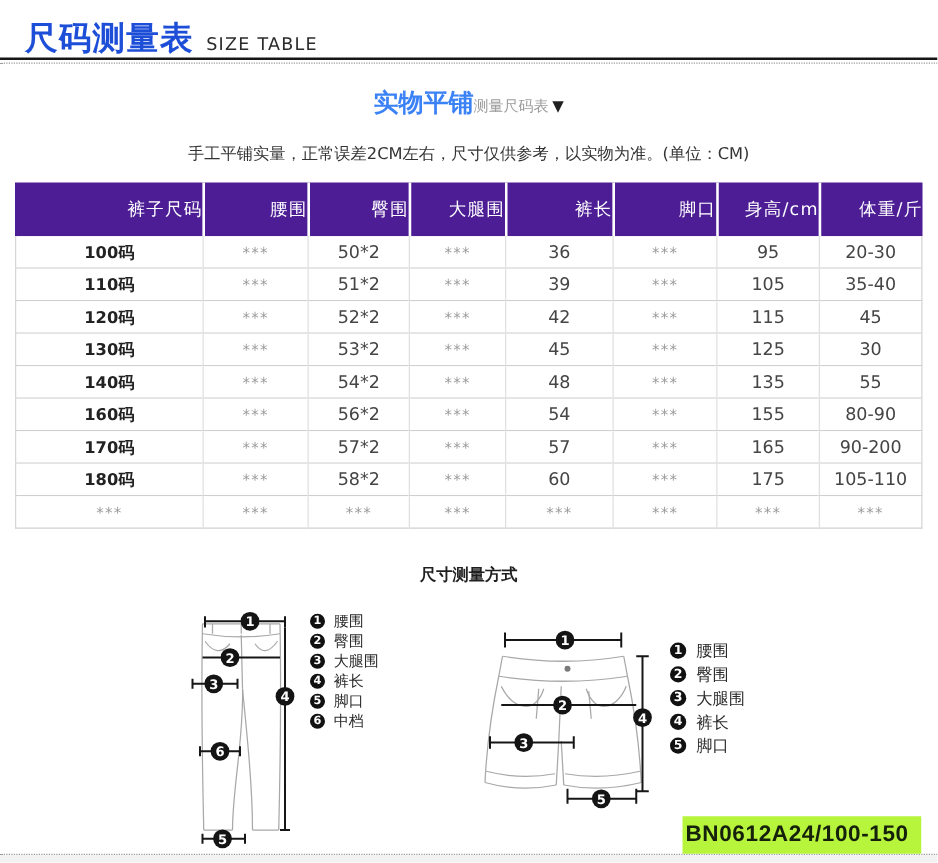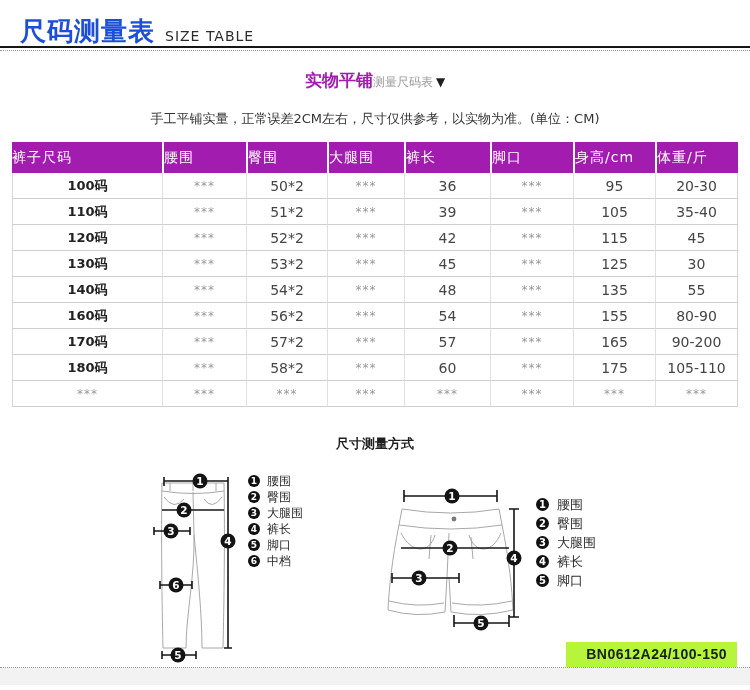--- a/index.html
+++ b/index.html
@@ -9,30 +9,30 @@
 
   
   .top-header { height:46px; padding:12px 0 0 20px; display:flex; align-items:flex-end; }
   .title-cn { font-size:26px; font-weight:bold; color:#1d4ed8; line-height:1.1; letter-spacing:1px; }
   .title-en { font-size:14px; color:#2b2b2b; margin-left:10px; letter-spacing:1px; padding-bottom:2px; }
   .rule-solid { border-top:2px solid #161616; }
   .rule-dotted { border-top:1px dotted #9a9a9a; margin-top:2px; }
 
   
   .subtitle { margin-top:18px; text-align:center; }
-  .subtitle .bold { font-size:17px; font-weight:bold; color:#a21caf; }
+  .subtitle .bold { font-size:20px; font-weight:bold; color:#3b82f6; }
   .subtitle .light { font-size:12px; color:#9b9b9b; }
   .subtitle .arrow { font-size:12px; color:#1f1f1f; margin-left:3px; }
   .note { margin-top:18px; text-align:center; font-size:13px; color:#333; }
 
   
   table.size-table { border-collapse:separate; border-spacing:0; table-layout:fixed;
     width:726px; margin:14px auto 0 auto; }
-  table.size-table thead th { background:#a21caf; color:#fff; font-size:14px; font-weight:normal;
-    height:31px; text-align:left; border-left:2px solid #fff; letter-spacing:1px; }
+  table.size-table thead th { background:#4c1d95; color:#fff; font-size:14px; font-weight:normal;
+    height:43px; text-align:right; border-left:2px solid #fff; letter-spacing:1px; }
   table.size-table thead th:first-child { border-left:none; }
   table.size-table tbody td { height:26px; text-align:center; font-size:14px; color:#454545;
     background:#fff; border-left:1px solid #e0e0e0; border-bottom:1px solid #cfcfcf; }
   table.size-table tbody td:first-child { border-left:1px solid #d5d5d5; font-weight:bold;
     color:#222; font-size:13px; }
   table.size-table tbody td:last-child { border-right:1px solid #d5d5d5; }
   table.size-table tbody td.star { color:#999; font-size:12px; letter-spacing:1px; font-weight:normal; }
 
   
   .section-title { margin-top:28px; text-align:center; font-size:13px; font-weight:bold; color:#1f1f1f; }
@@ -48,21 +48,21 @@
   .pants-legend { left:248px; top:18px; }
   .pants-legend .legend-item { height:16px; }
   .pants-legend .badge-num { width:12px; height:12px; font-size:9px; margin-right:7px; }
   .pants-legend .legend-label { font-size:12px; color:#2b2b2b; }
   .shorts-legend { left:536px; top:40px; }
   .shorts-legend .legend-item { height:19px; }
   .shorts-legend .badge-num { width:13px; height:13px; font-size:10px; margin-right:8px; }
   .shorts-legend .legend-label { font-size:13px; color:#2b2b2b; }
 
   .product-badge { position:absolute; right:13px; bottom:0;
-    padding:4px 10px 5px 20px; font-size:14px; font-weight:bold; color:#15210a;
+    padding:4px 10px 5px 2px; font-size:18px; font-weight:bold; color:#15210a;
     font-family:"Liberation Sans",sans-serif; letter-spacing:0.5px; }
 
   .bottom-dotted { border-top:1px dotted #9a9a9a; }
   .bottom-strip { height:17px; background:#f2f2f2; }
 
   
   .outline { fill:none; stroke:#a8a8a8; stroke-width:1; }
   .measure { stroke:#161616; stroke-width:1.6; fill:none; }
   .mcirc { fill:#141414; }
   .mnum { fill:#fff; font-size:10.5px; font-weight:bold; text-anchor:middle; }

